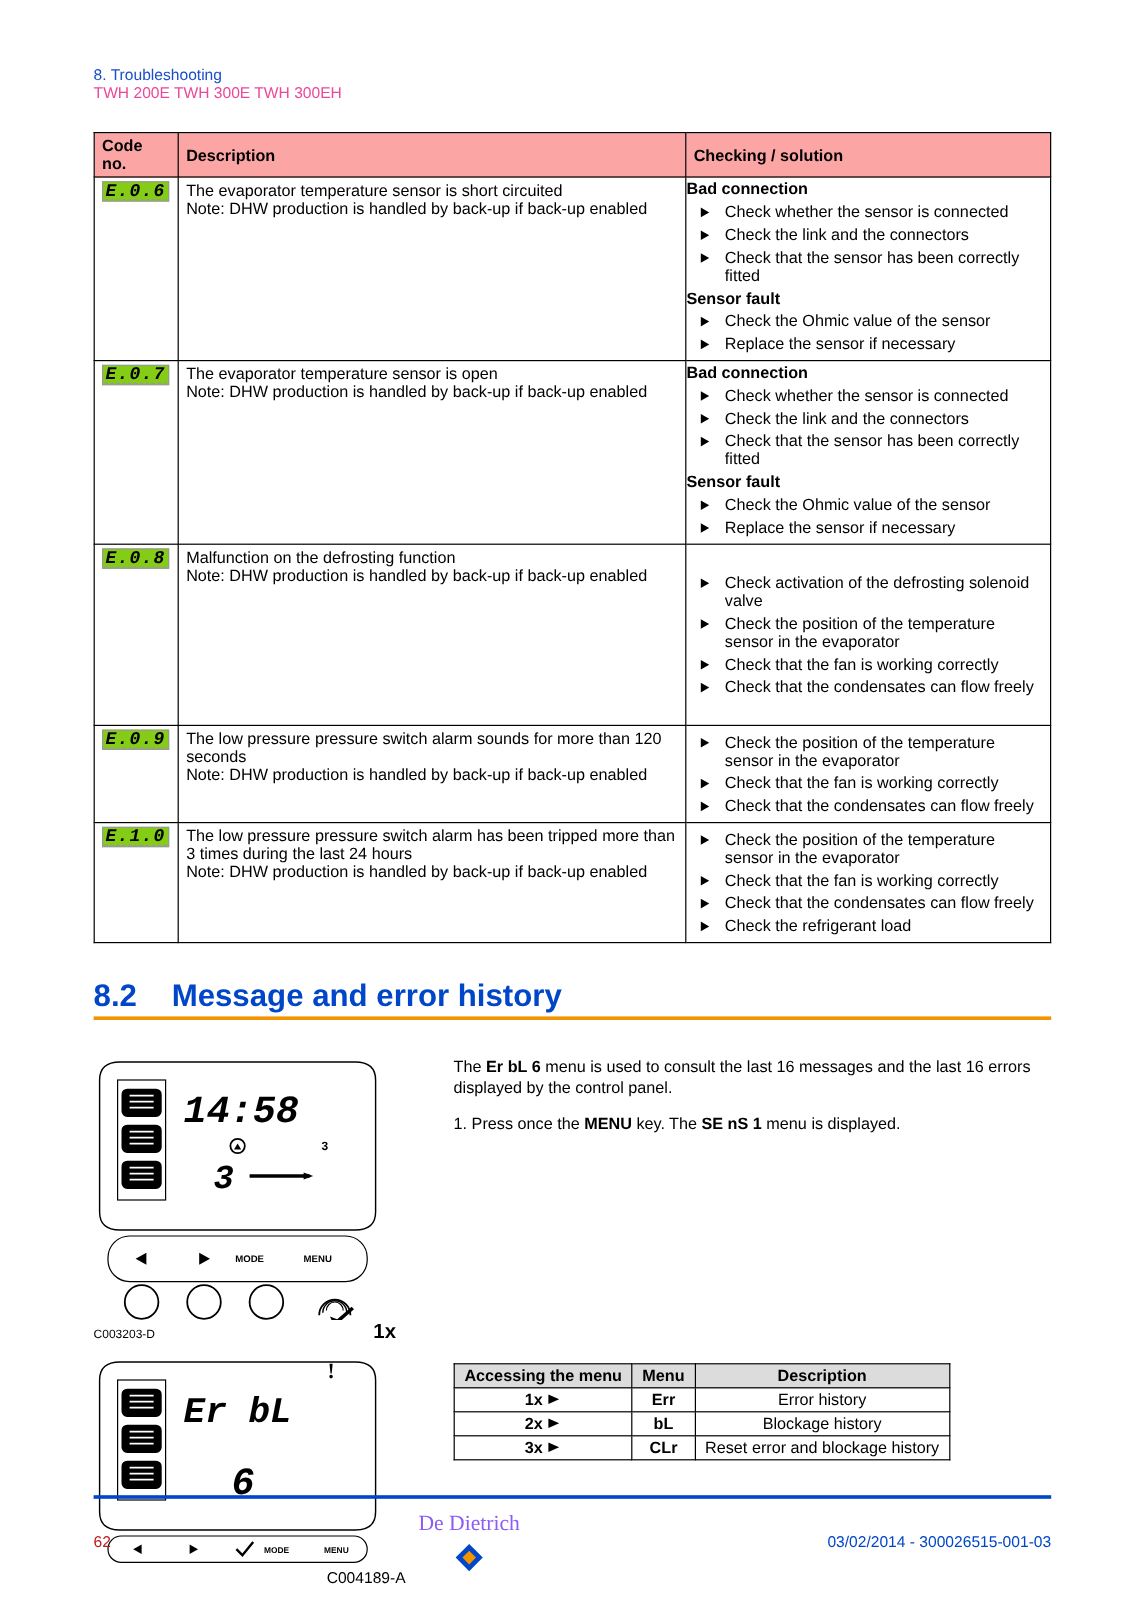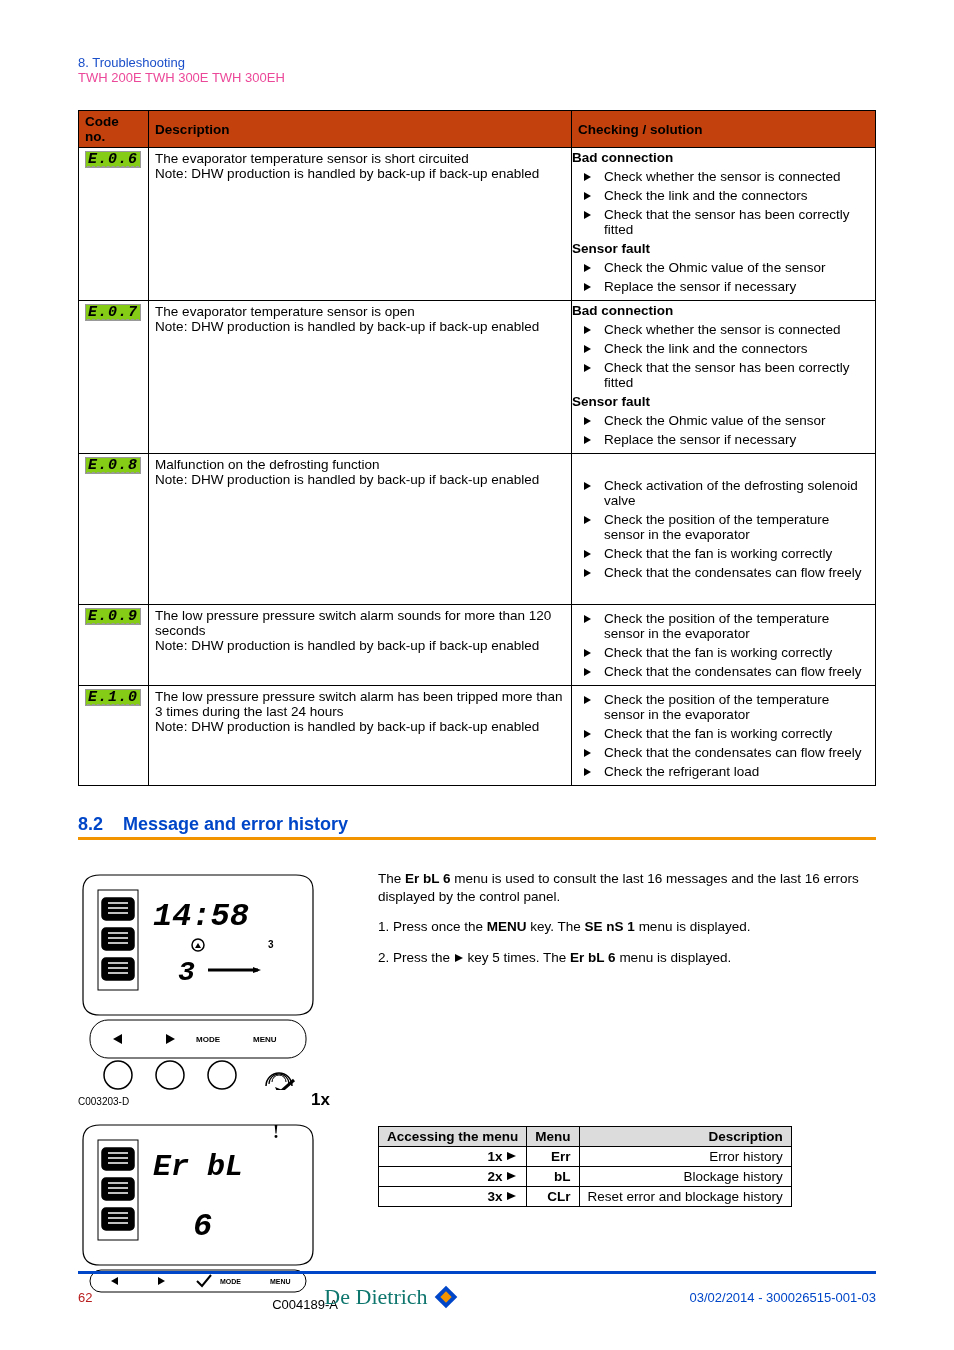--- a/index.html
+++ b/index.html
@@ -23,21 +23,21 @@
   }
   .header-left { color: #1a4fc9; }
   .header-right { color: #ec4899; }
   
   table.trouble {
     border-collapse: collapse;
     width: 100%;
     font-size: 13.5px;
   }
   table.trouble th {
-    background: #c2410c;
+    background: #fca5a5;
     border: 1px solid #000;
     text-align: left;
     padding: 3px 6px;
     font-weight: bold;
   }
   table.trouble td {
     border: 1px solid #000;
     padding: 3px 6px;
     vertical-align: top;
   }
@@ -78,21 +78,21 @@
     border-top: 4px solid transparent;
     border-bottom: 4px solid transparent;
     border-left: 7px solid #000;
   }
   .bold { font-weight: bold; }
   .subhead { font-weight: bold; margin-left: -4px; }
   
   .section-heading {
     color: #0046c8;
     font-weight: bold;
-    font-size: 18px;
+    font-size: 26px;
     margin-top: 28px;
     margin-bottom: 2px;
   }
   .orange-rule {
     height: 3px;
     width: 100%;
     background: #f29400;
     margin-bottom: 30px;
   }
   .content-row {
@@ -121,21 +121,21 @@
   }
   
   table.menu {
     border-collapse: collapse;
     font-size: 13.5px;
     margin-top: 6px;
   }
   table.menu th, table.menu td {
     border: 1px solid #000;
     padding: 2px 8px;
-    text-align: right;
+    text-align: center;
   }
   table.menu th { background: #dcdcdc; font-weight: bold; }
   .tri-inline svg { vertical-align: -1px; }
   
   .footer {
     position: absolute;
     left: 78px;
     right: 78px;
     bottom: 40px;
   }
@@ -149,23 +149,24 @@
     align-items: center;
     font-size: 13px;
   }
   .footer-left { color: #b91c1c; }
   .footer-right { color: #0046c8; }
   .footer-logo {
     display: inline-flex;
     align-items: center;
     gap: 6px;
     font-family: Georgia, 'Times New Roman', serif;
-    font-size: 22px;
+    font-size: 18px;
     font-weight: normal;
-    color: #0f766e;
+    color: #8b5cf6;
+    flex-direction: column;
   }
   
   .figlabel {
     font-size: 10px;
     text-align: right;
     padding-right: 40px;
     margin-top: 2px;
   }
   .figlabel2 {
     font-size: 13px;
@@ -314,25 +315,20 @@
         <span class="press1x">1x</span>
       </div>
     </div>
   </div>
   <div class="text-col">
     <p>
       <span>The </span><span class="bold">Er bL 6</span><span> menu is used to consult the last 16 messages and the last 16 errors displayed by the control panel.</span>
     </p>
     <p class="step">
       <span>1.  Press once the </span><span class="bold">MENU</span><span> key. The </span><span class="bold">SE nS 1</span><span> menu is displayed.</span>
-    </p>
-    <p class="step">
-      <span>2.  Press the </span><span class="tri-inline"><svg width="10" height="10">
-            <polygon points="1,1 9,5 1,9" fill="#000"></polygon>
-          </svg></span><span> key 5 times. The </span><span class="bold">Er bL 6</span><span> menu is displayed.</span>
     </p>
   </div>
 </div>
 
 <div class="content-row" style="margin-top:10px;">
   <div class="fig-col">
     <div class="fig-box">
       <svg width="240" height="175" viewBox="0 0 240 175">
         <path d="M5 20 Q5 5 22 5 H218 Q235 5 235 20 V130 Q235 145 218 145 H22 Q5 145 5 130 Z" fill="#fff" stroke="#000" stroke-width="1.2"></path>
         <rect x="20" y="20" width="40" height="100" fill="#fff" stroke="#000"></rect>

